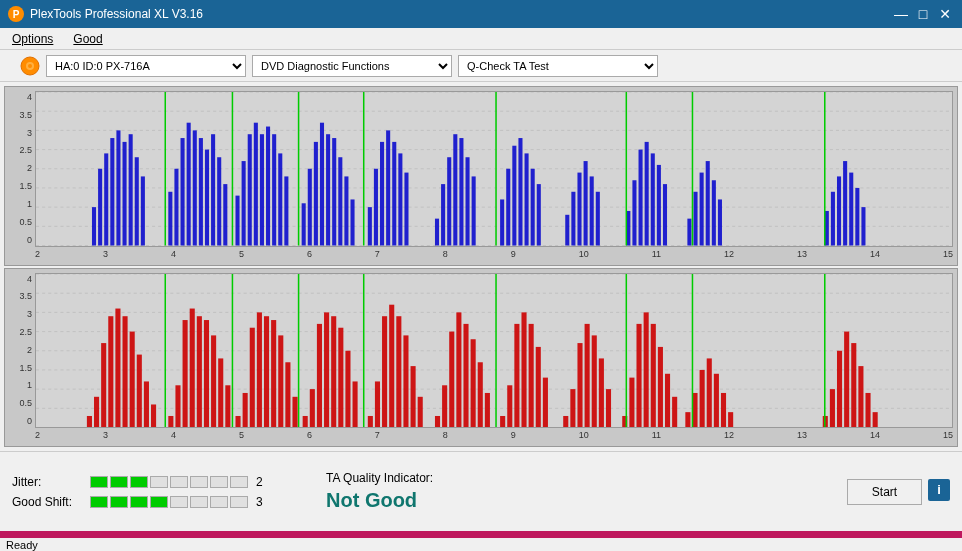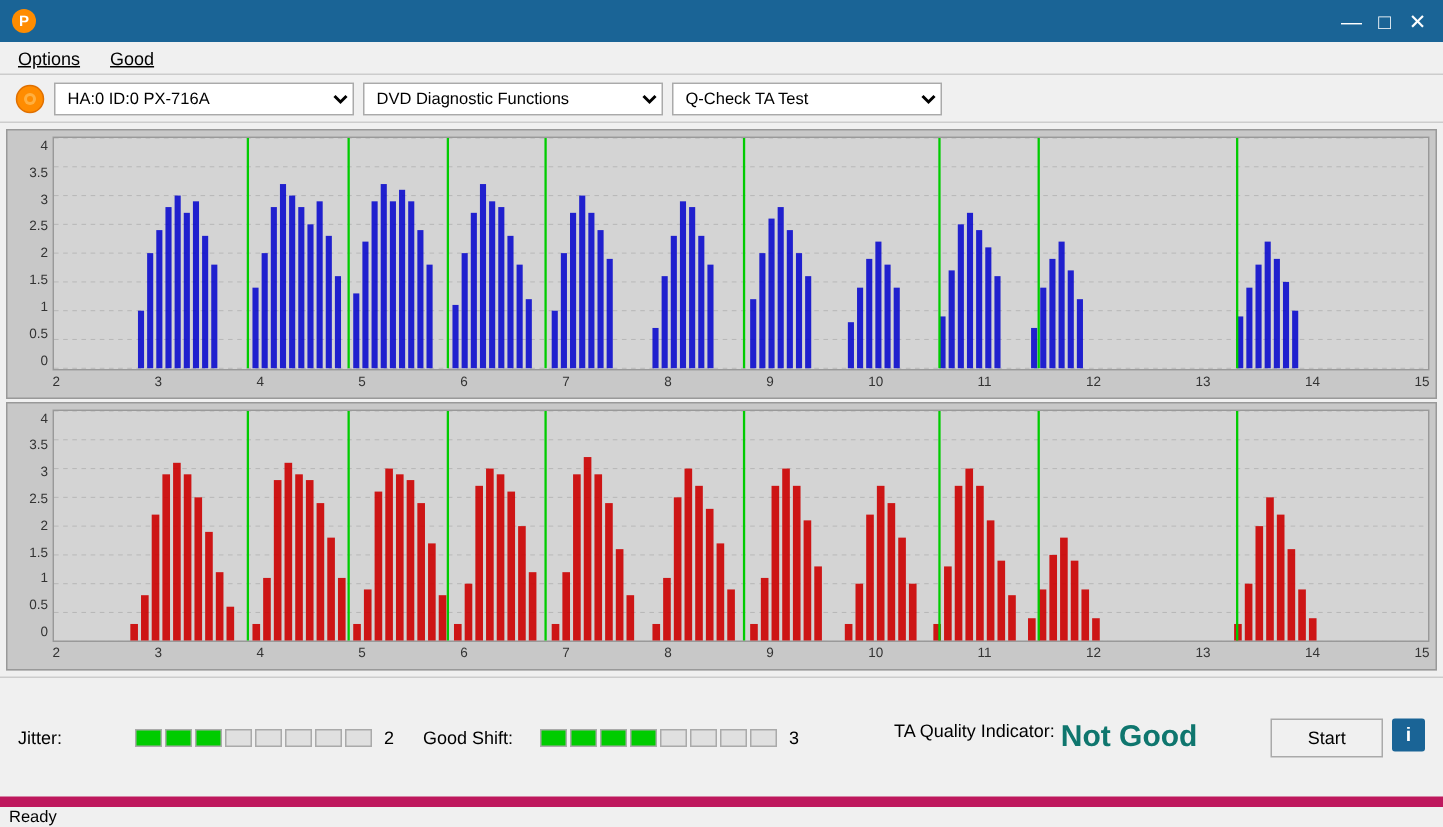--- a/index.html
+++ b/index.html
@@ -82,21 +82,21 @@
       color: #000;
       text-decoration: underline;
     }
 
     
     .toolbar {
       background: #f0f0f0;
       border-bottom: 1px solid #ccc;
       display: flex;
       align-items: center;
-      padding: 3px 10px;
+      padding: 3px 20px;
       height: 32px;
       flex-shrink: 0;
       gap: 6px;
     }
     .drive-icon {
       width: 20px;
       height: 20px;
       display: flex;
       align-items: center;
       justify-content: center;
@@ -104,21 +104,21 @@
     .toolbar-select {
       height: 22px;
       border: 1px solid #aaa;
       background: white;
       font-size: 11px;
       cursor: pointer;
       padding: 0 4px;
     }
     .toolbar-select-drive { width: 200px; }
     .toolbar-select-func { width: 200px; }
-    .toolbar-select-test { width: 180px; }
+    .toolbar-select-test { width: 200px; }
 
     
     .main-content {
       flex: 1;
       display: flex;
       flex-direction: column;
       background: #f0f0f0;
       overflow: hidden;
     }
 
@@ -199,20 +199,21 @@
       height: 80px;
       flex-shrink: 0;
       display: flex;
       align-items: center;
       padding: 6px 12px;
       gap: 20px;
     }
 
     .metrics-section {
       display: flex;
+      flex-direction: column;
       gap: 6px;
     }
 
     .metric-row {
       display: flex;
       align-items: center;
       gap: 8px;
     }
 
     .metric-label {
@@ -236,21 +237,21 @@
     .progress-segment.empty { background: #e0e0e0; }
 
     .metric-value {
       font-size: 12px;
       color: #000;
       width: 20px;
     }
 
     .ta-section {
       display: flex;
-      flex-direction: row;
+      flex-direction: column;
       gap: 4px;
       margin-left: 30px;
     }
 
     .ta-label {
       font-size: 12px;
       color: #000;
     }
 
     .ta-value {
@@ -316,20 +317,21 @@
       stroke: #00cc00;
       stroke-width: 1.5;
     }
   </style>
 </head>
 <body>
 
 <div class="title-bar">
   <div class="title-bar-left">
     <div class="title-bar-icon">P</div>
+    <span class="title-bar-title">PlexTools Professional XL V3.16</span>
   </div>
   <div class="title-bar-controls">
     <button class="title-bar-btn">—</button>
     <button class="title-bar-btn">□</button>
     <button class="title-bar-btn">✕</button>
   </div>
 </div>
 
 <div class="menu-bar">
   <div class="menu-item">Options</div>

